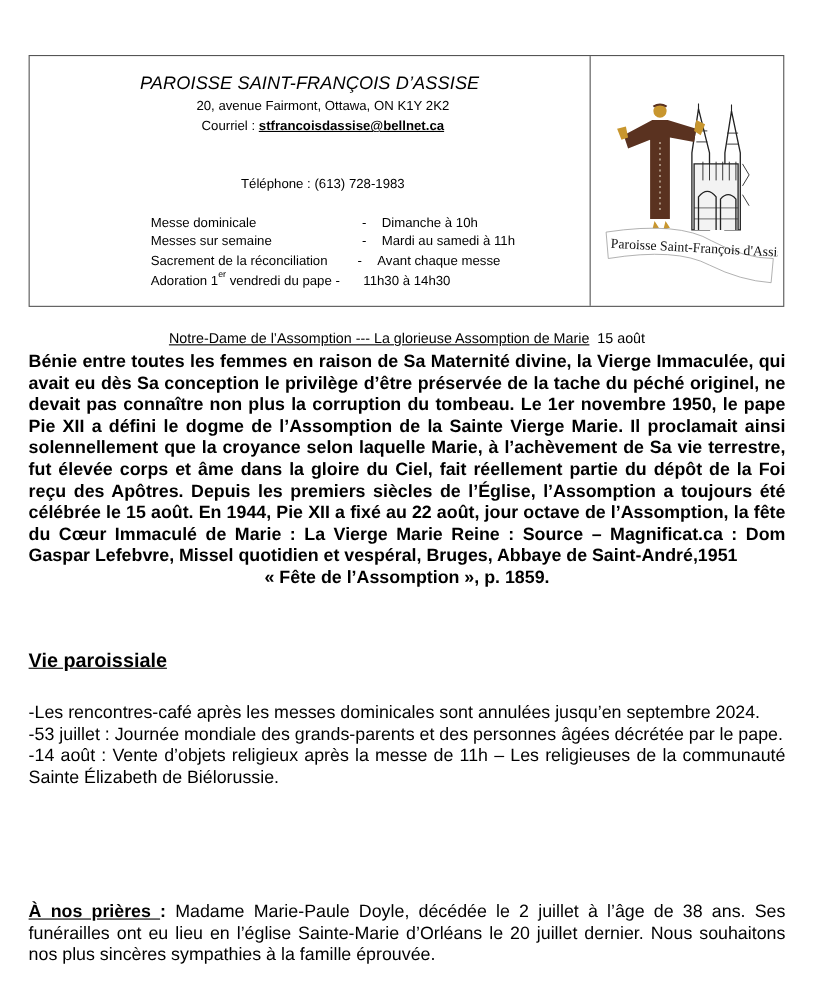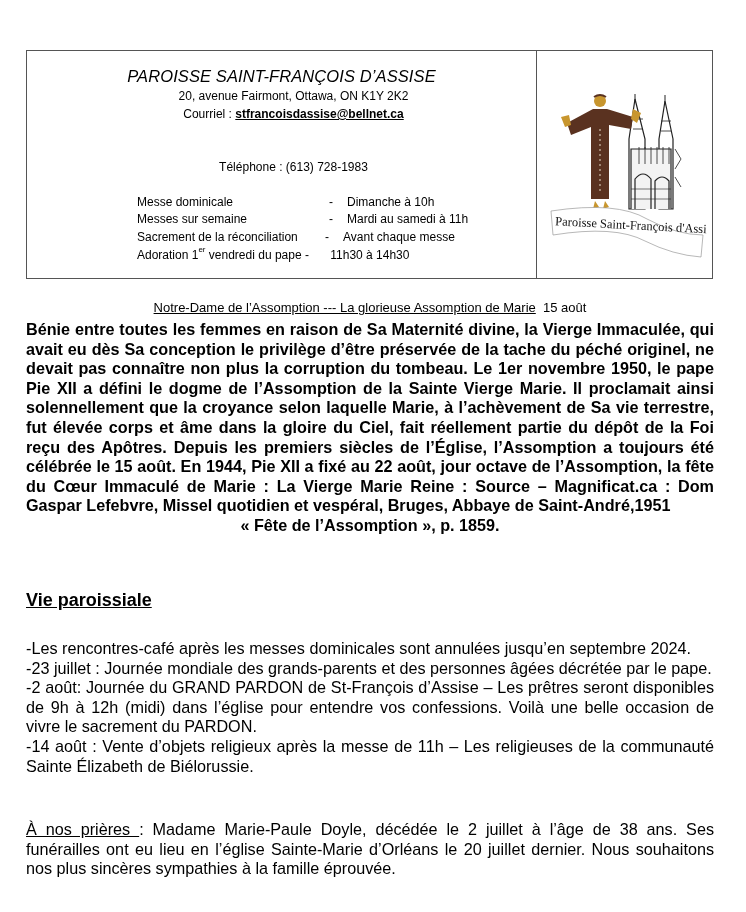--- a/index.html
+++ b/index.html
@@ -28,21 +28,21 @@
 
   .article { position:absolute; left:26px; width:688px; font-size:16.2px; line-height:19.6px; text-align:justify; }
   .art-title { position:absolute; left:26px; width:688px; top:300px; font-size:13px; font-weight:normal; text-align:center; white-space:nowrap; }
   .art-title .t { text-decoration:underline; }
   .p1 { top:320px;font-weight:bold; }
   .p1 .last { text-align:center; }
   .sec-title { position:absolute; left:26px; top:590px; font-size:18px; font-weight:bold; text-decoration:underline; }
   .items { top:610px;margin-top:29px; }
   .item { margin:0; }
   .prayer { top:820px; }
-  .prayer .pt { font-weight:normal; }
+  .prayer .pt { font-weight:bold; }
   .prayer .pt .u2 { text-decoration:underline; }
   p { margin:0; }
 </style>
 </head>
 <body>
 
 <div class="header-box">
   <div class="header-left">
     <div class="parish-name">PAROISSE SAINT-FRANÇOIS D’ASSISE</div>
     <div class="contact l1">20, avenue Fairmont, Ottawa, ON K1Y 2K2</div>
@@ -107,20 +107,19 @@
 
 <div class="article p1">
   <p>Bénie entre toutes les femmes en raison de Sa Maternité divine, la Vierge Immaculée, qui avait eu dès Sa conception le privilège d’être préservée de la tache du péché originel, ne devait pas connaître non plus la corruption du tombeau. Le 1er novembre 1950, le pape Pie XII a défini le dogme de l’Assomption de la Sainte Vierge Marie. Il proclamait ainsi solennellement que la croyance selon laquelle Marie, à l’achèvement de Sa vie terrestre, fut élevée corps et âme dans la gloire du Ciel, fait réellement partie du dépôt de la Foi reçu des Apôtres. Depuis les premiers siècles de l’Église, l’Assomption a toujours été célébrée le 15 août. En 1944, Pie XII a fixé au 22 août, jour octave de l’Assomption, la fête du Cœur Immaculé de Marie : La Vierge Marie Reine : Source – Magnificat.ca : Dom Gaspar Lefebvre, Missel quotidien et vespéral, Bruges, Abbaye de Saint-André,1951</p>
   <p class="last">« Fête de l’Assomption », p. 1859.</p>
 </div>
 
 <div class="sec-title">Vie paroissiale</div>
 
 <div class="article items">
   <p class="item">-Les rencontres-café après les messes dominicales sont annulées jusqu’en septembre 2024.</p>
-  <p class="item">-23 juillet : Journée mondiale des grands-parents et des personnes âgées décrétée par le pape.</p>
-  <p class="item">-2 août: Journée du GRAND PARDON de St-François d’Assise – Les prêtres seront disponibles de 9h à 12h (midi) dans l’église pour entendre vos confessions. Voilà une belle occasion de vivre le sacrement du PARDON.</p>
+  <p class="item">-53 juillet : Journée mondiale des grands-parents et des personnes âgées décrétée par le pape.</p>
   <p class="item">-14 août : Vente d’objets religieux après la messe de 11h – Les religieuses de la communauté Sainte Élizabeth de Biélorussie.</p>
 </div>
 
 <div class="article prayer">
   <p><span class="pt"><span class="u2">À nos prières </span><span>:</span></span><span> Madame Marie-Paule Doyle, décédée le 2 juillet à l’âge de 38 ans. Ses funérailles ont eu lieu en l’église Sainte-Marie d’Orléans le 20 juillet dernier. Nous souhaitons nos plus sincères sympathies à la famille éprouvée.</span></p>
 </div>
 
 </body></html>

